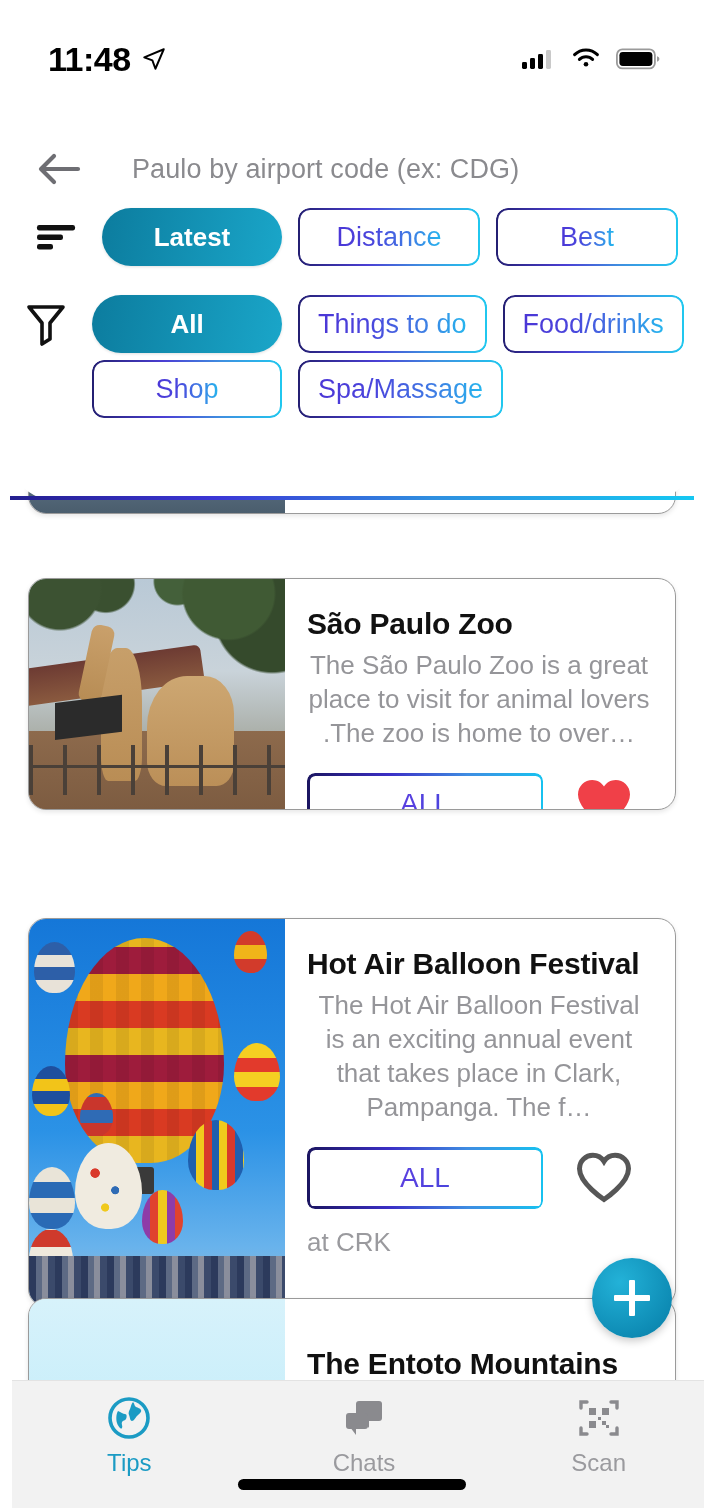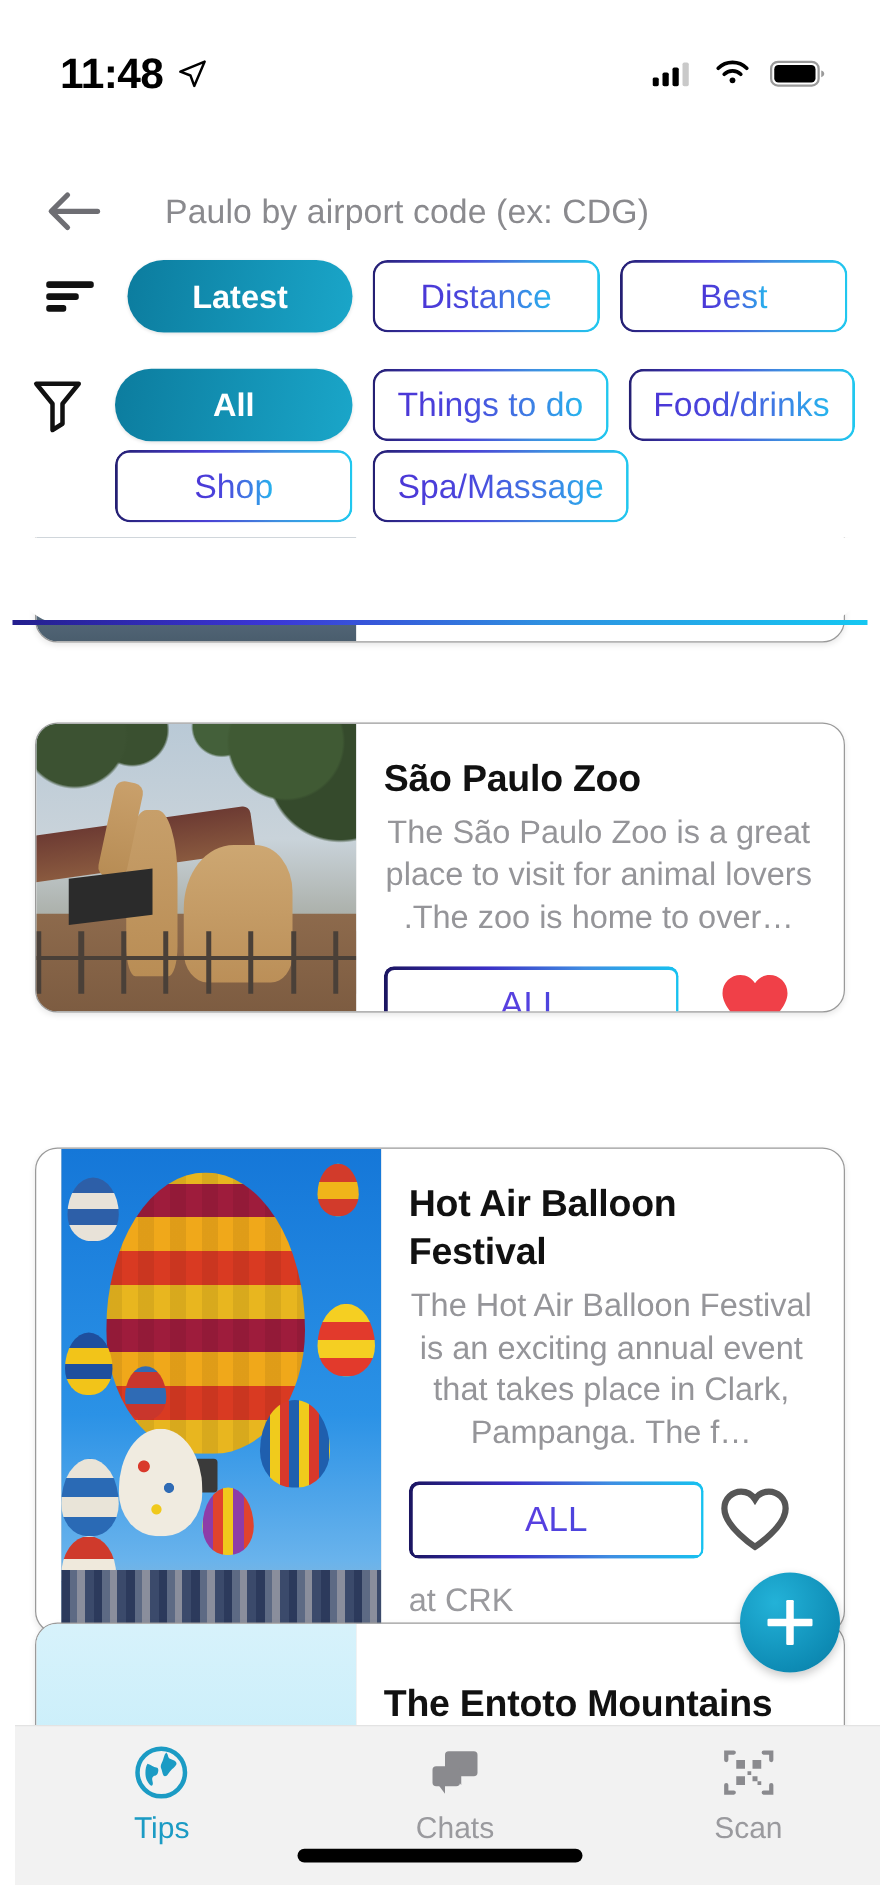--- a/index.html
+++ b/index.html
@@ -330,21 +330,21 @@
           <div class="heart-wrap">
             <svg width="58" height="54" viewBox="0 0 58 54">
               <path d="M29 50S3 33 3 17.5C3 8.9 9.8 3 17.3 3c5 0 9.4 2.8 11.7 6.6C31.3 5.8 35.7 3 40.7 3 48.2 3 55 8.9 55 17.5 55 33 29 50 29 50z" fill="#f04048"></path>
             </svg>
           </div>
         </div>
         <div class="card-at">at GRU</div>
       </div>
     </div>
 
-    <div class="card" style="top:488px; height:389px;padding-left:20px;">
+    <div class="card" style="top:488px; height:389px;">
       <div class="card-img">
         <div class="ph">
           <div class="bal-sky"></div>
           <div class="bmain"></div>
             <div class="bmain-basket"></div>
           <div class="bsmall" style="left:2%;  top:6%;  width:16%; height:13%; background:repeating-linear-gradient(0deg,#e8e2d8 0 25%,#2d5fa8 25% 50%);"></div>
           <div class="bsmall" style="left:80%; top:3%;  width:13%; height:11%; background:repeating-linear-gradient(0deg,#d23b2b 0 33%,#f0b519 33% 66%);"></div>
           <div class="bsmall" style="left:1%;  top:38%; width:15%; height:13%; background:repeating-linear-gradient(0deg,#f2c419 0 25%,#1e4f9e 25% 50%);"></div>
           <div class="bsmall" style="left:20%; top:45%; width:13%; height:11%; background:repeating-linear-gradient(0deg,#c9362c 0 30%,#2f6bb5 30% 60%);"></div>
           <div class="bsmall" style="left:80%; top:32%; width:18%; height:15%; background:repeating-linear-gradient(0deg,#e23a2c 0 25%,#f5cf22 25% 50%);"></div>

